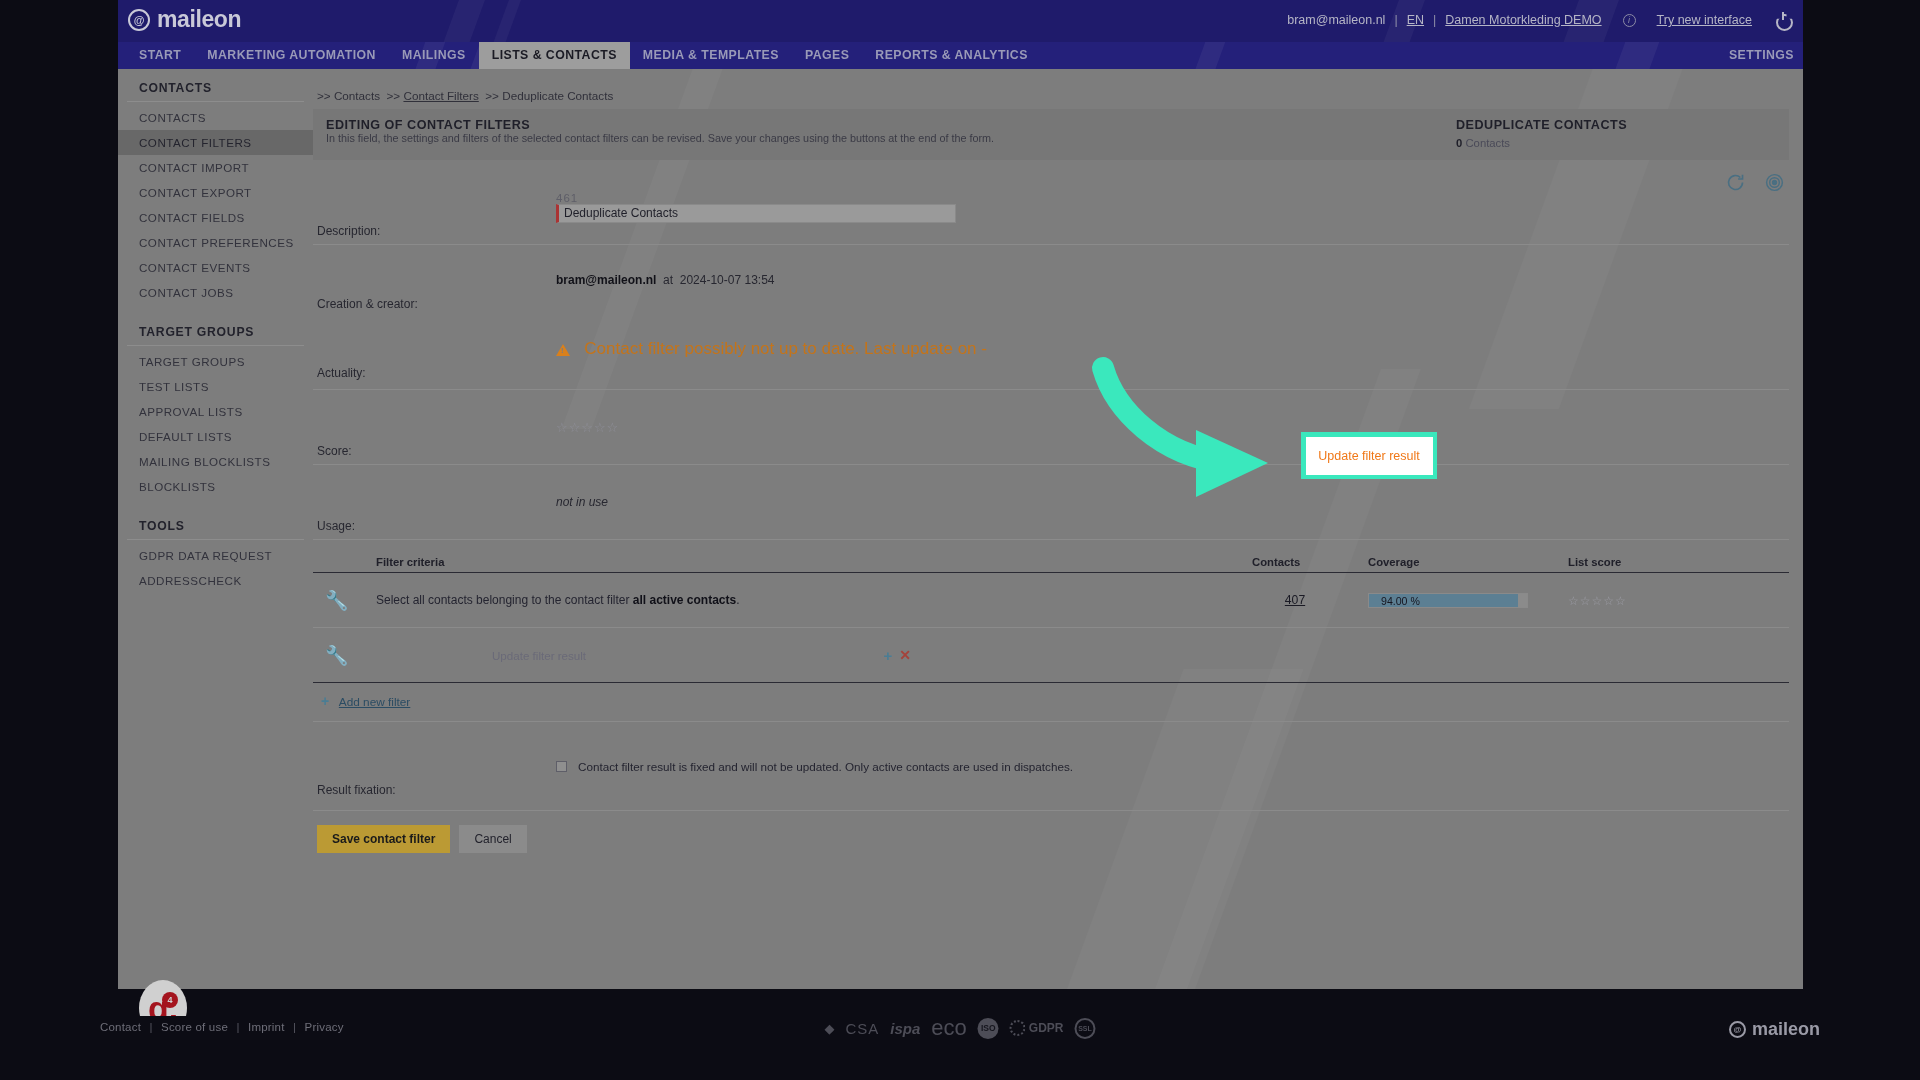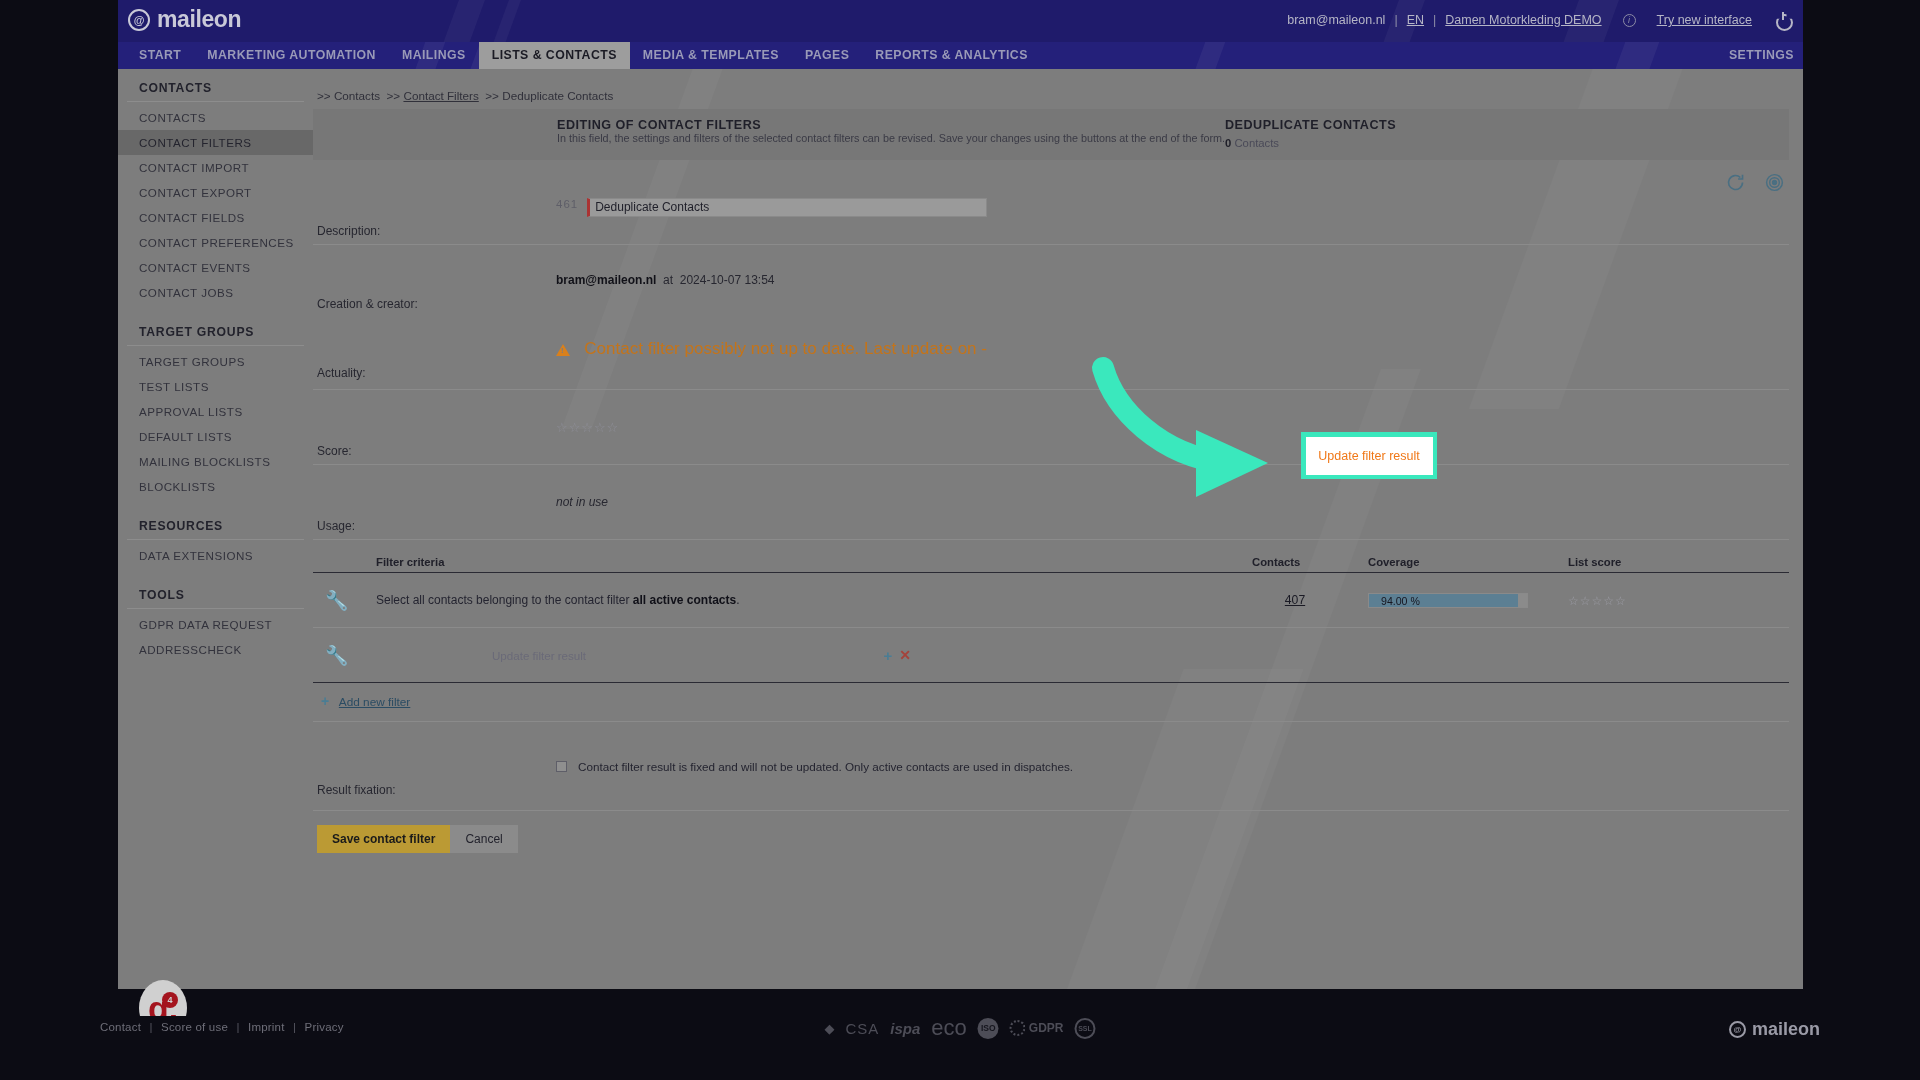--- a/index.html
+++ b/index.html
@@ -118,21 +118,21 @@
   
   .main { position: absolute; left: 195px; top: 0; right: 14px; }
   .breadcrumb {
     font-size: 11.7px; color: #30303a; padding: 20px 0 7px 0; margin-left: 4px;
   }
   .breadcrumb a { color: #30303a; text-decoration: underline; }
   .breadcrumb span { color: #30303a; }
 
   .panel-head {
     background: #777777; padding: 9px 13px 11px 13px;
-    display: flex; justify-content: center; align-items: flex-start;
+    display: flex; justify-content: space-between; align-items: flex-start;
   }
   .panel-head h1 {
     font-size: 12.6px; font-weight: bold; letter-spacing: 0.5px; color: #1f1f29;
   }
   .panel-head .sub {
     font-size: 10.8px; color: #3a3a45; 
   }
   .panel-head .right { text-align: left; min-width: 320px; }
   .panel-head .right h2 {
     font-size: 12.6px; font-weight: bold; letter-spacing: 0.5px; color: #1f1f29;
@@ -143,21 +143,21 @@
   .form { position: relative; padding-top: 10px; }
   .row {
     display: flex; align-items: center;
     border-bottom: 1px solid #8b8b8b;
     min-height: 34px; padding: 6px 0;
   }
   .row.nb { border-bottom: none; }
   .lbl { width: 243px; font-size: 12px; color: #272730; padding-left: 4px; margin-top: 48px; }
   .val { font-size: 12px; color: #272730; }
 
-  .desc-row { display: flex; align-items: flex-start; }
+  .desc-row { display: flex; align-items: flex-start; flex-direction: column; }
   .charcount { font-size: 11.5px; color: #5e5e68; margin-right: 9px; letter-spacing: 1px;}
   .descinput {
     width: 400px; height: 19px; background: #9a9a9a;
     border: 1px solid #8a8a8a; border-left: 3px solid #a33;
     font-size: 12px; color: #1f1f29; padding: 0 5px;
     font-family: "Liberation Sans", sans-serif;
   }
   .icons-right { position: absolute; right: 4px; top: 12px; display: flex; gap: 18px; }
   .ico { width: 21px; height: 21px; color: #4a6f82; }
 
@@ -221,21 +221,21 @@
   .addnew .plus { color: #4a7d94; font-weight: bold; font-size: 14px; margin-right: 7px; }
   .addnew a { color: #2b4c63; text-decoration: underline; }
 
   .fixrow { display: flex; align-items: center; padding: 13px 0 13px 0; border-bottom: 1px solid #8b8b8b;}
   .chk {
     width: 11px; height: 11px; background: #8f8f8f; border: 1px solid #5e5e68;
     margin-right: 11px;
   }
   .fixtext { font-size: 11.7px; color: #242430; }
 
-  .btnrow { padding: 14px 0 0 4px; display: flex; }
+  .btnrow { padding: 14px 0 0 4px; display: flex; gap: 9px; }
   .btn-save {
     background: #bb9a34; color: #1a1a1a; border: none;
     font-size: 12px; font-weight: bold; padding: 7px 15px;
     font-family: "Liberation Sans", sans-serif;
   }
   .btn-cancel {
     background: #8b8b8b; color: #22222c; border: none;
     font-size: 12px; padding: 7px 15px;
     font-family: "Liberation Sans", sans-serif;
   }
@@ -379,24 +379,20 @@
       <div class="side-group">
         <div class="side-head">TARGET GROUPS</div>
         <div class="side-item">TARGET GROUPS</div>
         <div class="side-item">TEST LISTS</div>
         <div class="side-item">APPROVAL LISTS</div>
         <div class="side-item">DEFAULT LISTS</div>
         <div class="side-item">MAILING BLOCKLISTS</div>
         <div class="side-item">BLOCKLISTS</div>
       </div>
 
-      <div class="side-group">
-        <div class="side-head">RESOURCES</div>
-        <div class="side-item">DATA EXTENSIONS</div>
-      </div>
 
       <div class="side-group">
         <div class="side-head">TOOLS</div>
         <div class="side-item">GDPR DATA REQUEST</div>
         <div class="side-item">ADDRESSCHECK</div>
       </div>
     </div>
 
     <div class="main">
 

